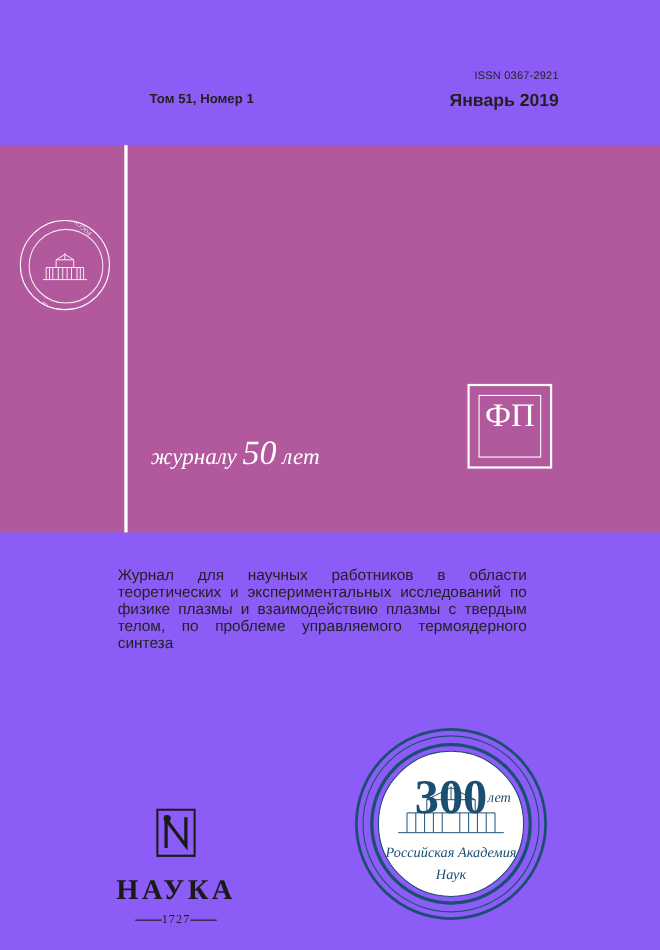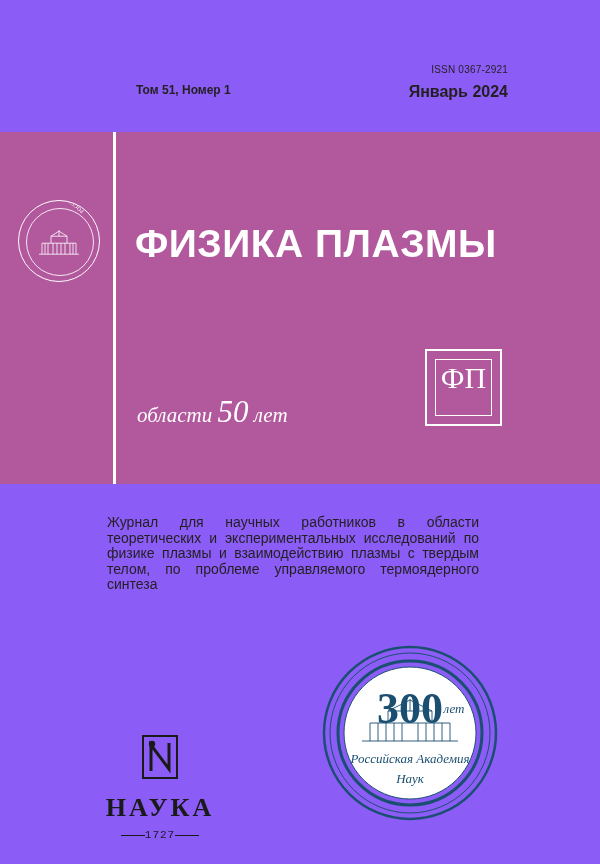--- a/index.html
+++ b/index.html
@@ -175,21 +175,21 @@
     font-size: 14px;
     line-height: 15.5px;
     color: #231f20;
     text-align: justify;
   }
 
   
   .emblem {
     position: absolute;
     left: 322px;
-    top: 645px;
+    top: 661px;
     width: 176px;
     height: 176px;
   }
   .emblem svg { display: block; }
 
   
   .nauka {
     position: absolute;
     left: 96px;
     top: 735px;
@@ -206,41 +206,41 @@
     margin-top: 10px;
     font-size: 26px;
     font-weight: bold;
     letter-spacing: 3px;
     font-family: "Liberation Serif", serif;
   }
   .nauka-year {
     margin-top: 6px;
     font-size: 11px;
     letter-spacing: 1px;
-    font-family: Liberation Mono, monospace;
+    font-family: Liberation Serif, serif;
     display: flex;
     align-items: center;
     justify-content: center;
     gap: 0;
   }
   .nauka-year .rule {
     display: inline-block;
     width: 24px;
     height: 1px;
     background: #1a1a1a;
   }
 </style>
 </head>
 <body>
 
 <div class="cover">
 
   <div class="issn">ISSN 0367-2921</div>
   <div class="volume">Том 51, Номер 1</div>
-  <div class="date">Январь 2024</div>
+  <div class="date">Январь 2019</div>
 
   <div class="band"></div>
   <div class="band-divider"></div>
 
   <div class="seal">
     <div class="seal-inner"></div>
     <svg class="seal-building" viewBox="0 0 44 30">
       <g fill="none" stroke="#ffffff" stroke-width="0.8">
         <path d="M2 27 H42"></path>
         <path d="M5 27 V16 H39 V27"></path>
@@ -250,24 +250,23 @@
         <path d="M8 16 V27 M11 16 V27 M33 16 V27 M36 16 V27"></path>
         <path d="M14 9 L22 4 L30 9"></path>
       </g>
     </svg>
     <div class="seal-ring-text">
       <span style="transform: rotate(-58deg) translate(-38px,0) rotate(90deg);">ЖУРНАЛ</span>
       <span style="transform: rotate(130deg) translate(-34px,0) rotate(90deg);">РОССИЙСКОЙ АКАДЕМИИ НАУК</span>
     </div>
   </div>
 
-  <div class="title">ФИЗИКА ПЛАЗМЫ</div>
 
   <div class="anniv">
-    <span>области</span>
+    <span>журналу</span>
     <span class="big">50</span>
     <span>лет</span>
   </div>
 
   <div class="fi-box">
     <div class="fi-box-inner"></div>
     <div class="fi-glyph">ФП</div>
   </div>
 
   <div class="desc">Журнал для научных работников в области теоретических и экспериментальных исследований по физике плазмы и взаимодействию плазмы с твердым телом, по проблеме управляемого термоядерного синтеза</div>

